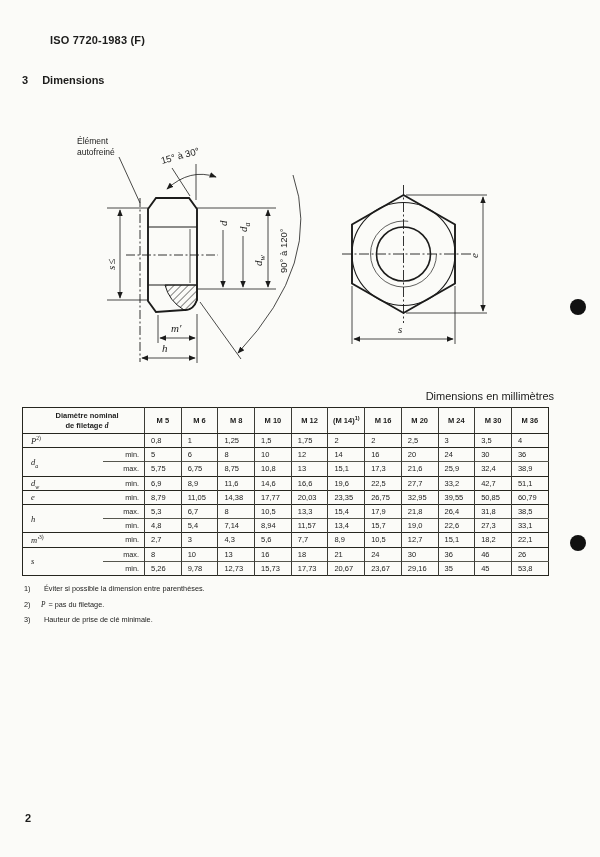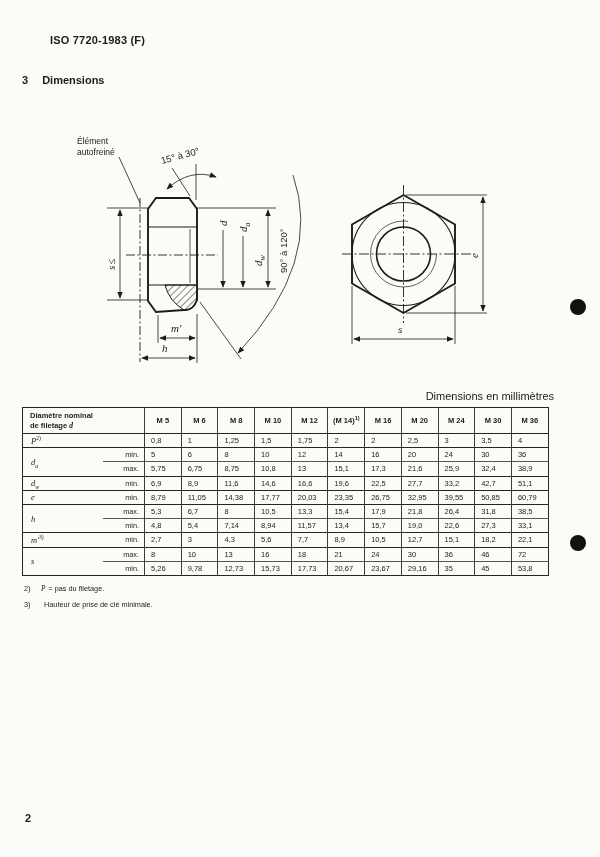--- a/index.html
+++ b/index.html
@@ -15,21 +15,21 @@
   .dot1{top:299px;} .dot2{top:535px;}
 
   
   table{border-collapse:collapse;table-layout:fixed;width:526px;
         border:1.6px solid #26261f;position:absolute;left:22px;top:407px;
         font-size:7.5px;}
   col.c-sym{width:80px;} col.c-lim{width:42px;} col.c-dat{width:36.7px;}
   th,td{padding:0;margin:0;overflow:hidden;white-space:nowrap;}
   th{border-left:.9px solid #3c3c36;border-bottom:1.6px solid #26261f;
      height:25px;font-size:7.5px;font-weight:bold;text-align:center;vertical-align:middle;}
-  th.corner{text-align:left;padding-left:7px;line-height:1.25;border-left:none;}
+  th.corner{text-align:center;padding-left:7px;line-height:1.25;border-left:none;}
   td{border-left:.9px solid #3c3c36;height:13.2px;vertical-align:middle;}
   td.sym{border-right:none;border-left:none;padding-left:8px;
          font-family:"Liberation Serif",serif;font-style:italic;font-size:8.5px;}
   td.lim{border-left:none;text-align:right;padding-right:5px;font-size:7.3px;}
   td.val{text-align:left;padding-left:6px;font-size:7.5px;}
   tbody tr td{border-top:.8px solid #56564e;}
   tbody tr.grp td{border-top:1.4px solid #26261f;}
   sup{font-size:5.5px;vertical-align:super;line-height:0;font-style:normal;}
   sub{font-size:6px;vertical-align:sub;line-height:0;}
   .ser-i{font-family:"Liberation Serif",serif;font-style:italic;}
@@ -319,37 +319,38 @@
         <td class="val">8</td>
         <td class="val">10</td>
         <td class="val">13</td>
         <td class="val">16</td>
         <td class="val">18</td>
         <td class="val">21</td>
         <td class="val">24</td>
         <td class="val">30</td>
         <td class="val">36</td>
         <td class="val">46</td>
-        <td class="val">72</td>
+        <td class="val">26</td>
       </tr>
       <tr>
         <td class="lim">min.</td>
         <td class="val">5,26</td>
         <td class="val">9,78</td>
         <td class="val">12,73</td>
         <td class="val">15,73</td>
         <td class="val">17,73</td>
         <td class="val">20,67</td>
         <td class="val">23,67</td>
         <td class="val">29,16</td>
         <td class="val">35</td>
         <td class="val">45</td>
         <td class="val">53,8</td>
       </tr>
     </tbody>
   </table>
 
 <div class="abs footnotes" id="footnotes">
+    <div><span class="fn-marker">1)</span><span class="fn-sym"></span><span>Éviter si possible la dimension entre parenthèses.</span></div>
     <div><span class="fn-marker">2)</span><span class="fn-sym">P</span><span>=  pas du filetage.</span></div>
     <div><span class="fn-marker">3)</span><span class="fn-sym"></span><span>Hauteur de prise de clé minimale.</span></div>
   </div>
 
 <div class="abs pageno">2</div>
 
 </body></html>

